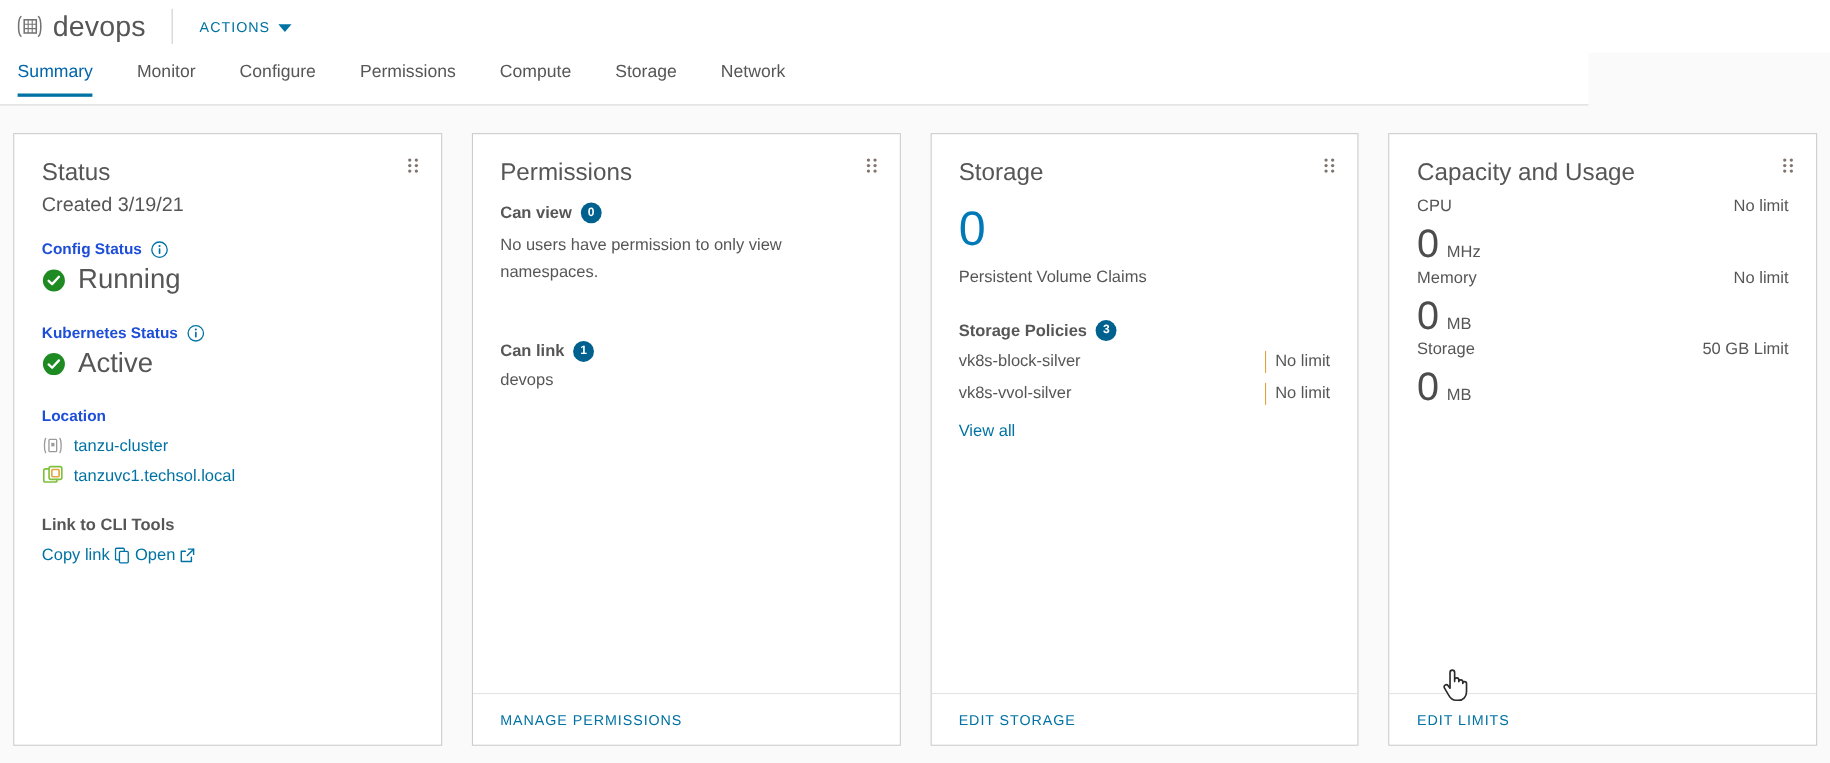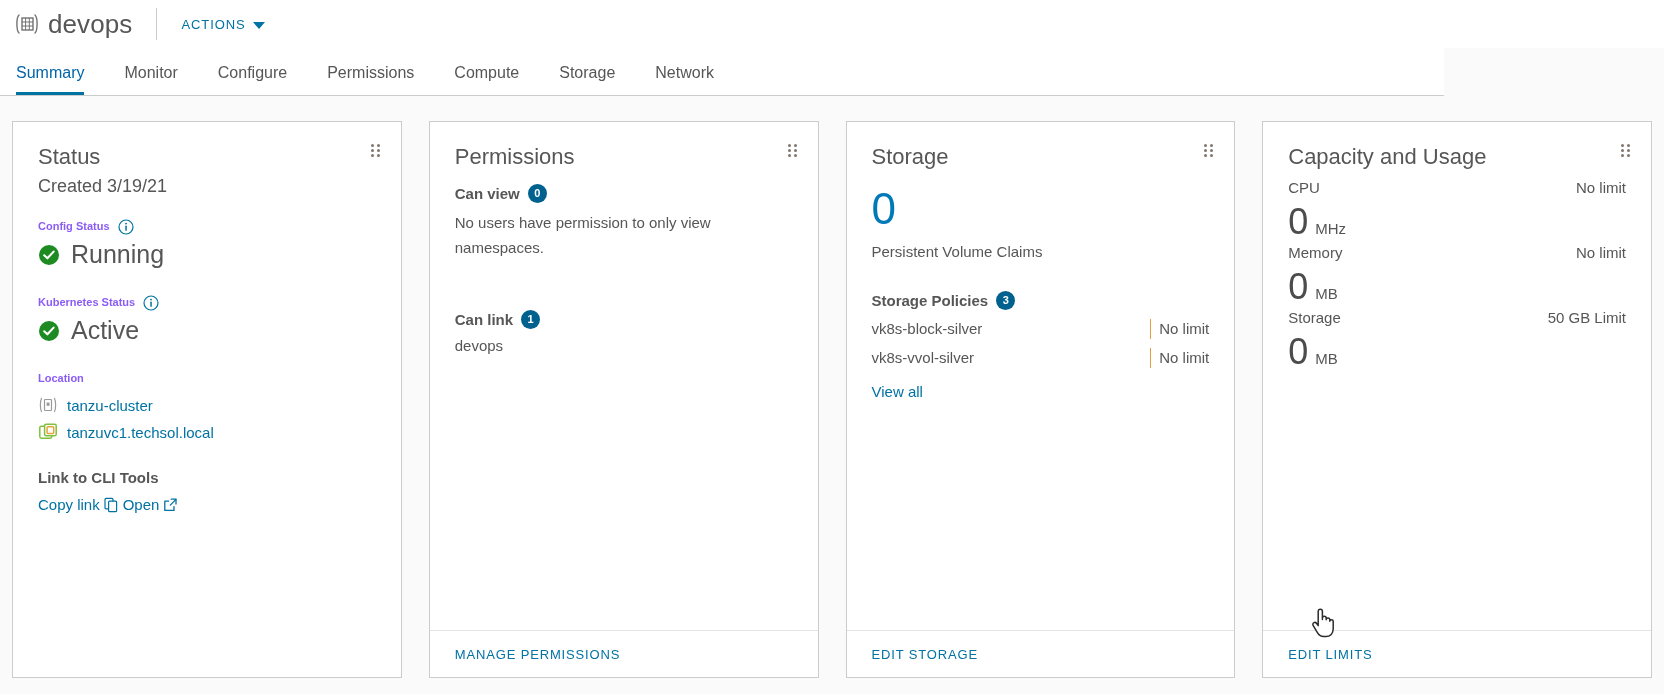--- a/index.html
+++ b/index.html
@@ -83,21 +83,21 @@
 
   
   .tabbar {
     position: absolute;
     left: 0; top: 48px;
     width: 1444px;
     height: 48px;
     background: #ffffff;
     border-bottom: 1px solid #cccccc;
     display: flex;
-    align-items: flex-end;
+    align-items: center;
     padding-left: 12px;
   }
   .tab {
     position: relative;
     font-size: 16px;
     color: #565656;
     padding: 0 20px 13px 20px;
     cursor: pointer;
     white-space: nowrap;
     line-height: 19px;
@@ -189,23 +189,23 @@
   }
 
   
   .created-line {
     font-size: 18px;
     color: #565656;
     margin-bottom: 22px;
     line-height: 17px;
   }
   .field-label {
-    font-size: 11px;
+    font-size: 14px;
     font-weight: bold;
-    color: #8b5cf6;
+    color: #1d4ed8;
     display: flex;
     align-items: center;
     gap: 8px;
     line-height: 19px;
     margin-bottom: 2px;
   }
   .info-icon {
     display: inline-flex;
     width: 16px; height: 16px;
     flex: 0 0 auto;

